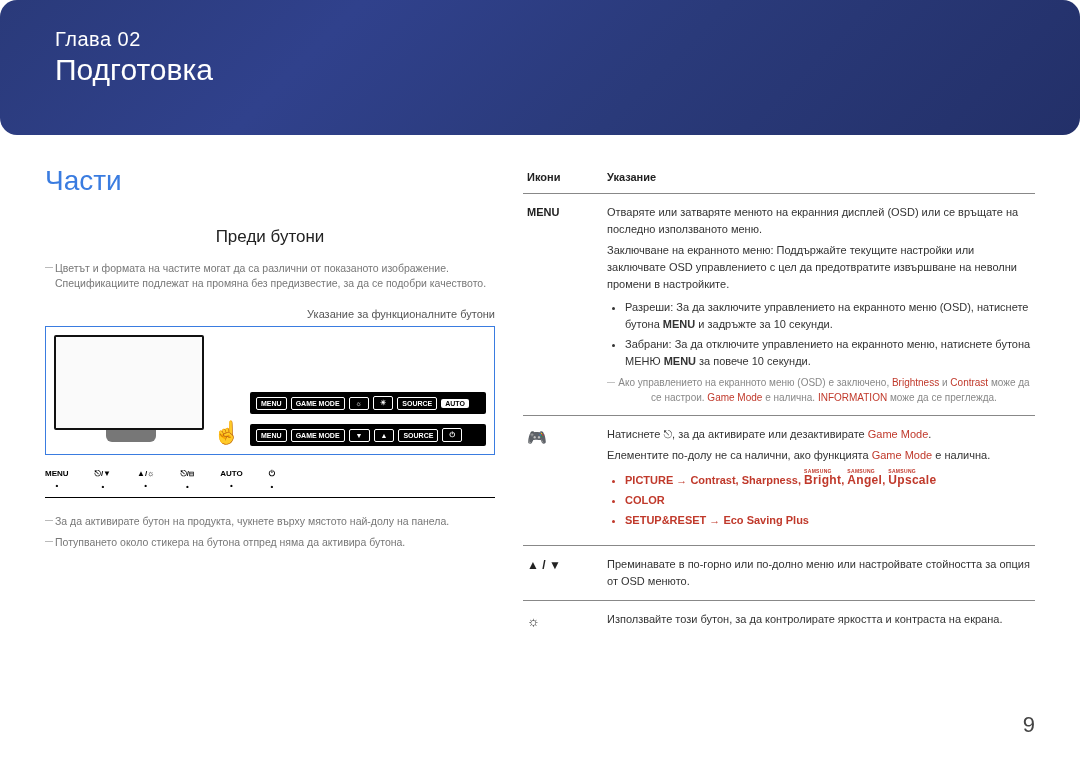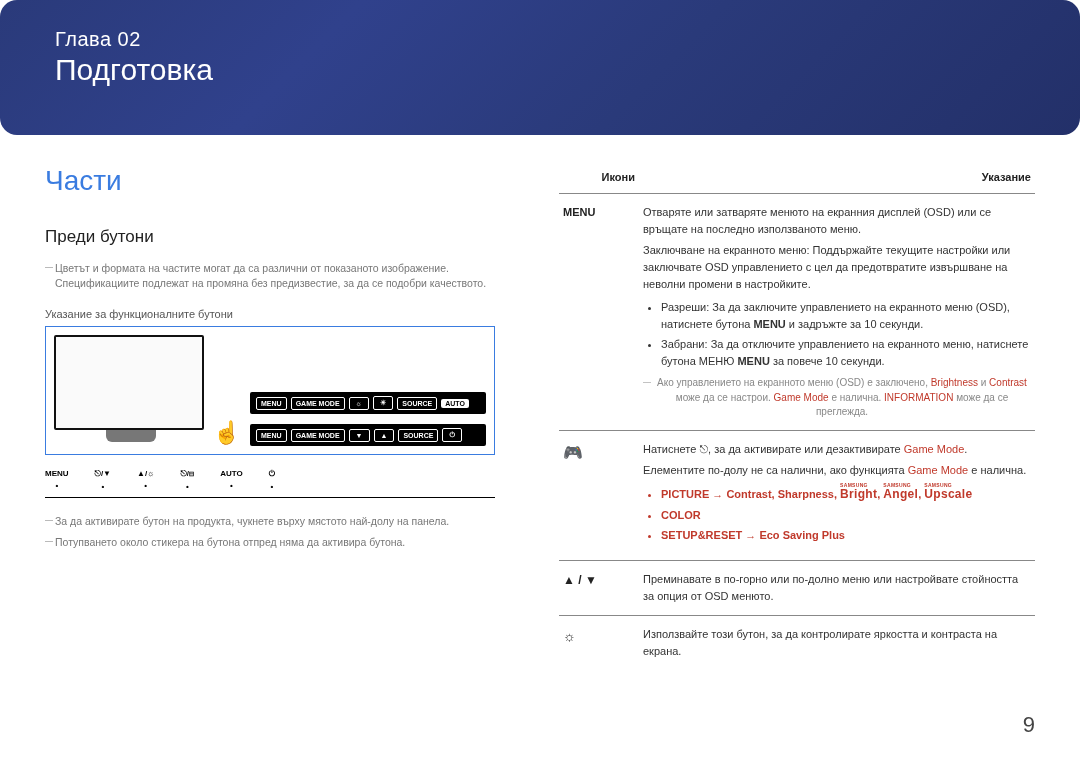--- a/index.html
+++ b/index.html
@@ -18,42 +18,42 @@
     color: #fff;
     padding: 28px 45px 20px 55px;
     height: 135px;
     border-radius: 17px;
   }
   .chapter { font-size: 20px; font-weight: 300; letter-spacing: 0.5px; }
   .chapter-title { font-size: 30px; font-weight: 400; margin-top: 2px; }
   .content {
     display: flex;
     padding: 30px 45px 0 45px;
-    gap: 64px;
+    gap: 28px;
   }
   .left-col { width: 450px; flex-shrink: 0; }
   .right-col { flex: 1; }
   .section-heading {
     color: #3a7ce0;
     font-size: 28px;
     font-weight: 400;
     margin-bottom: 30px;
   }
-  .sub-heading { font-size: 17px; font-weight: 400; margin-bottom: 14px; color: #222; }
+  .sub-heading { font-size: 17px; font-weight: 400; margin-bottom: 14px; color: #222; text-align: center; }
   .note {
     font-size: 10.5px;
     color: #777;
     line-height: 1.4;
     margin-bottom: 6px;
     position: relative;
     padding-left: 10px;
   }
   .note::before { content: "―"; position: absolute; left: 0; top: 0; font-size: 8px; }
   .diagram-wrap { margin: 18px 0 16px 0; }
-  .diagram-caption { text-align: left; font-size: 11px; color: #555; margin-bottom: 6px; }
+  .diagram-caption { text-align: right; font-size: 11px; color: #555; margin-bottom: 6px; }
   .diagram {
     border: 1px solid #3a7ce0;
     padding: 8px;
     display: flex;
     align-items: flex-end;
     gap: 8px;
   }
   .monitor {
     width: 150px; height: 95px;
     border: 2px solid #111; border-radius: 2px;
@@ -99,21 +99,21 @@
     display: flex;
     gap: 26px;
     font-size: 8px;
     font-weight: bold;
     color: #000;
   }
   .panel-strip span { display: inline-flex; flex-direction: column; align-items: center; gap: 3px; }
   .panel-dot::after { content: "•"; display: block; color: #000; }
   
   .tbl { width: 100%; border-collapse: collapse; font-size: 11px; }
-  .tbl th { text-align: right; font-weight: bold; padding: 6px 4px 10px 4px; color: #222; font-size: 11px; }
+  .tbl th { text-align: left; font-weight: bold; padding: 6px 4px 10px 4px; color: #222; font-size: 11px; }
   .tbl td { vertical-align: top; padding: 10px 4px; border-top: 1px solid #888; line-height: 1.55; color: #333; }
   .tbl td.icon-cell { width: 80px; font-weight: bold; color: #222; }
   .tbl ul { list-style: disc; padding-left: 18px; margin: 6px 0; }
   .tbl li { margin-bottom: 3px; }
   .hl { color: #c0392b; font-weight: bold; }
   .hl-n { color: #c0392b; }
   .bold { font-weight: bold; }
   .sub-note {
     font-size: 10px; color: #888; line-height: 1.45;
     position: relative; padding-left: 10px;

